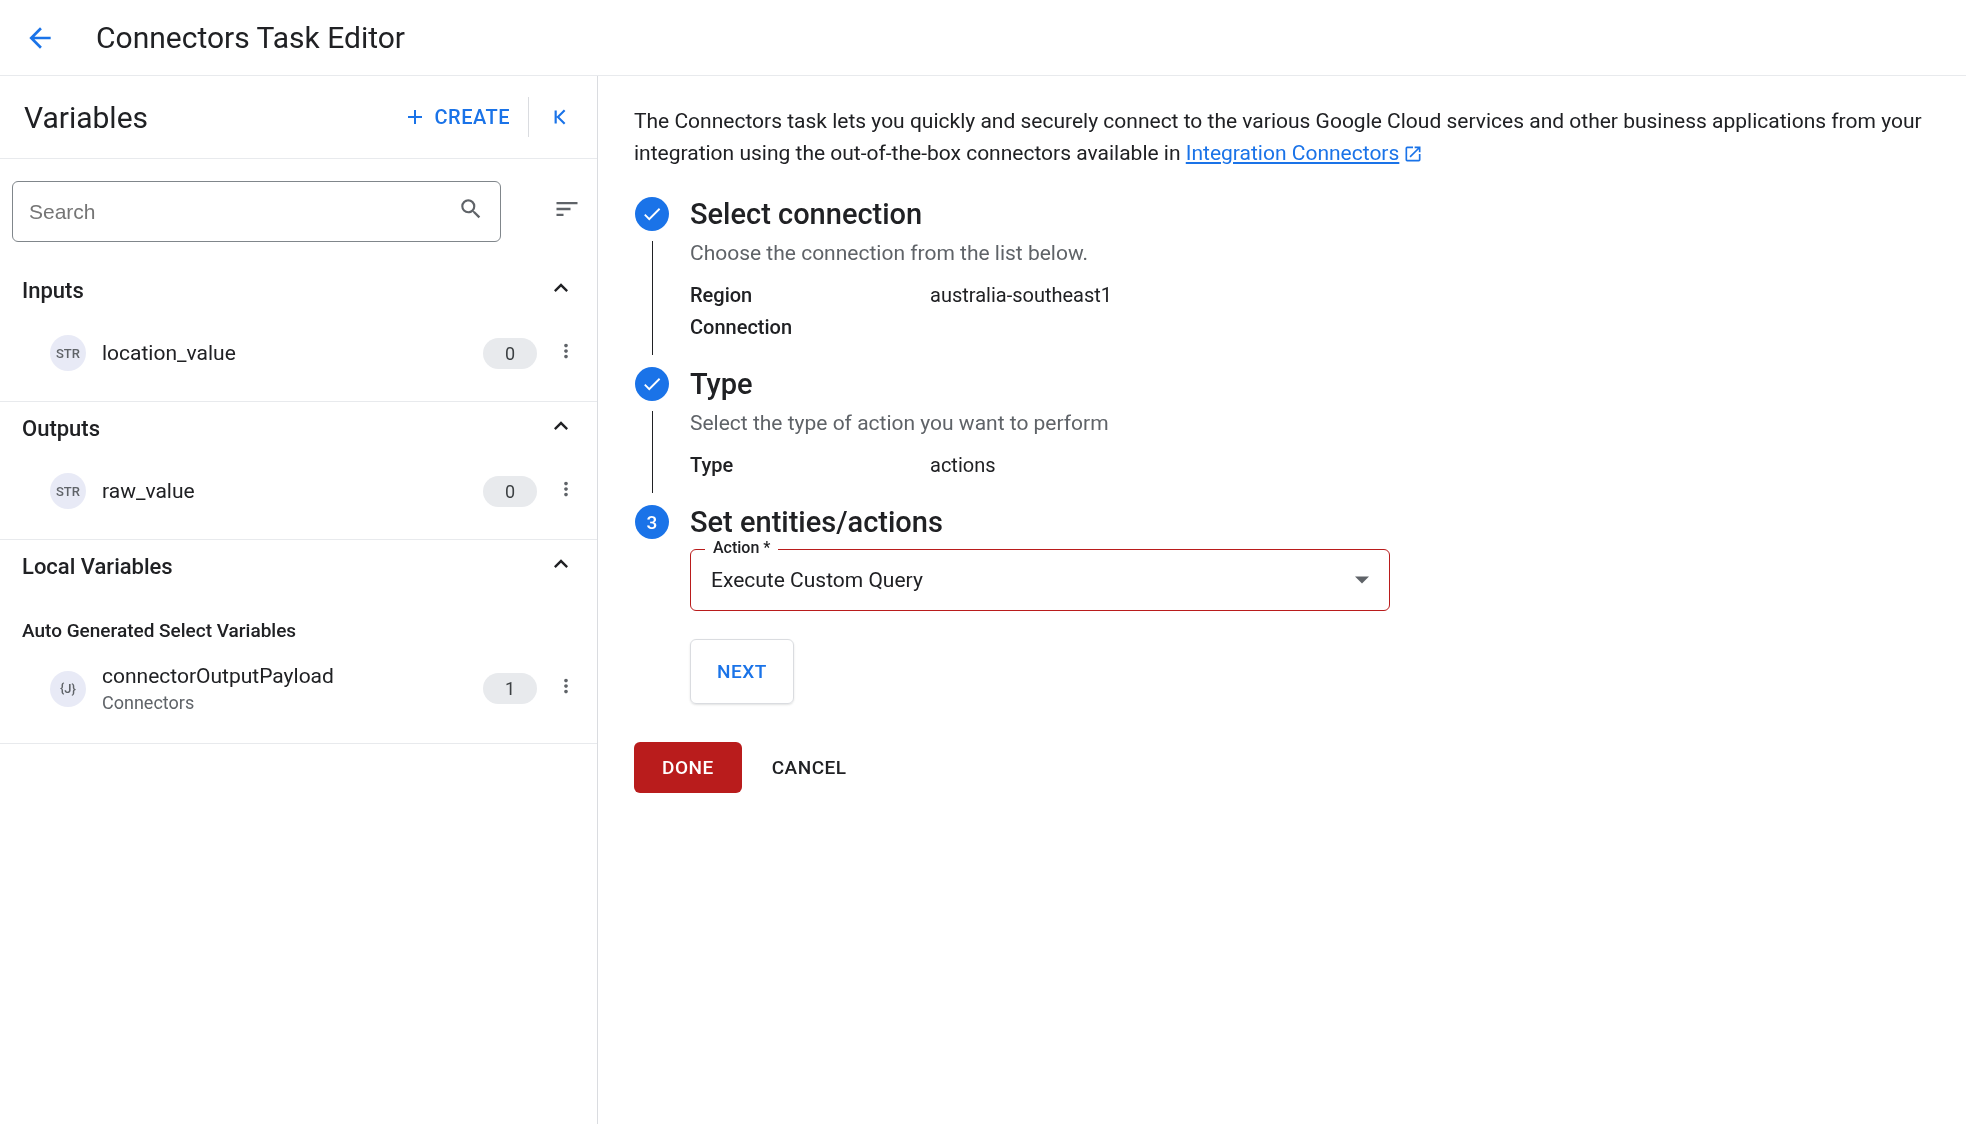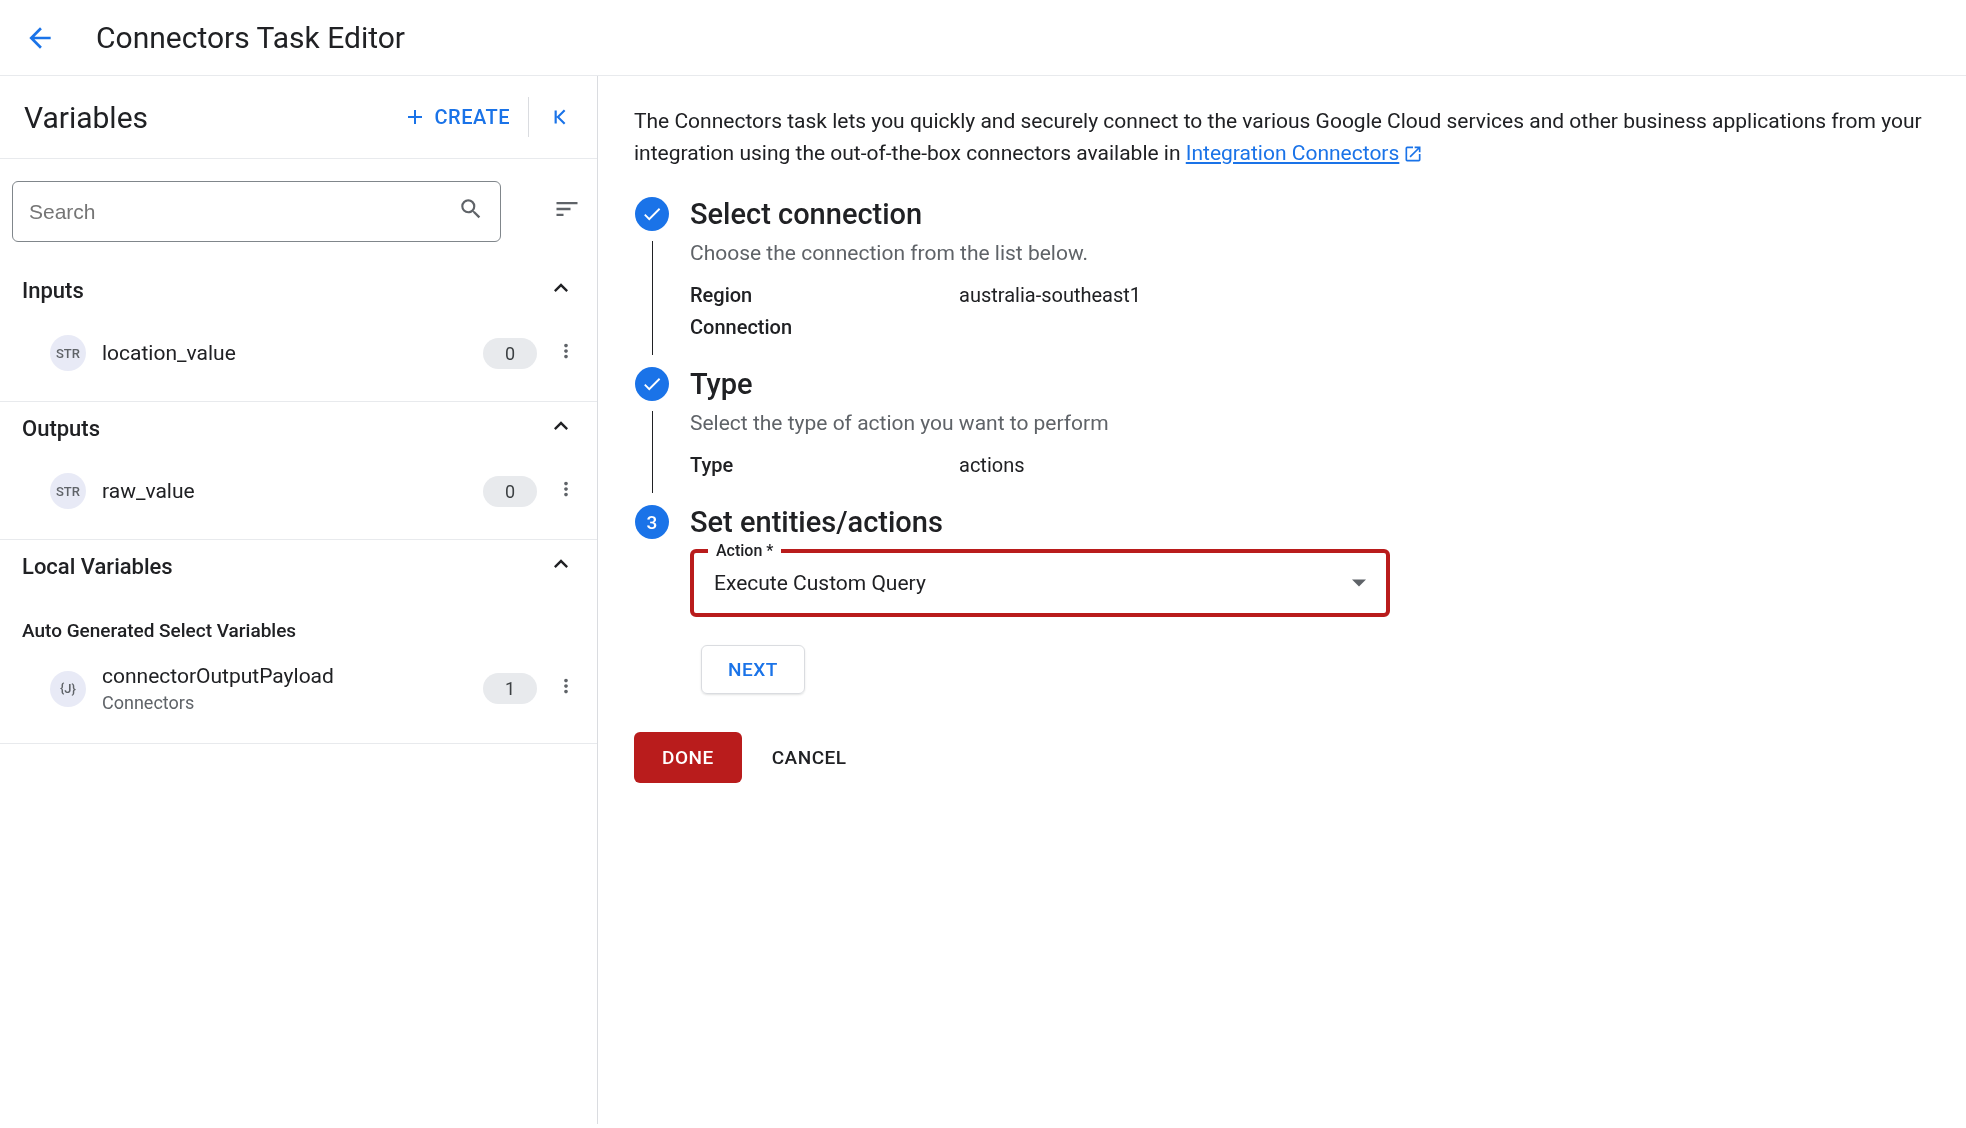--- a/index.html
+++ b/index.html
@@ -201,28 +201,28 @@
   .step-title {
     font-size: 29px;
     font-weight: 500;
     margin-bottom: 10px;
   }
   .step-desc {
     color: #5f6368;
     font-size: 21px;
     margin-bottom: 18px;
   }
-  .kv-row { display: flex; margin-bottom: 8px; font-size: 20px; gap: 29px;}
+  .kv-row { display: flex; margin-bottom: 8px; font-size: 20px;}
   .kv-key { width: 240px; font-weight: 500; color: #202124;}
   .kv-val { flex: 1; color: #202124; }
   .redacted { background: #000; width: 380px; height: 50px; }
 
   .select-field {
     position: relative;
-    border: 4px solid #b91c1c;
+    border: 1px solid #b91c1c;
     border-radius: 6px;
     padding: 18px 20px;
     margin-top: 10px;
     max-width: 700px;
     display: flex;
     align-items: center;
     cursor: pointer;
   }
   .select-label {
     position: absolute;
@@ -237,26 +237,25 @@
   .select-value { flex: 1; font-size: 21px; }
   .select-field svg { width: 14px; height: 14px; fill: #5f6368; }
 
   .next-btn {
     border: 1px solid #dadce0;
     border-radius: 6px;
     color: #1a73e8;
     font-weight: 500;
     font-size: 19px;
     letter-spacing: 0.5px;
-    padding: 12px 26px;
+    padding: 20px 26px;
     margin-top: 28px;
     cursor: pointer;
     display: inline-block;
     box-shadow: 0 1px 2px rgba(60,64,67,.15);
-    margin-left: 11px;
   }
   .actions-row { margin-top: 26px; display: flex; gap: 30px; align-items: center;}
   .done-btn {
     background: #b91c1c;
     color: #fff;
     border-radius: 6px;
     padding: 14px 28px;
     font-size: 19px;
     font-weight: 500;
     letter-spacing: 0.5px;

